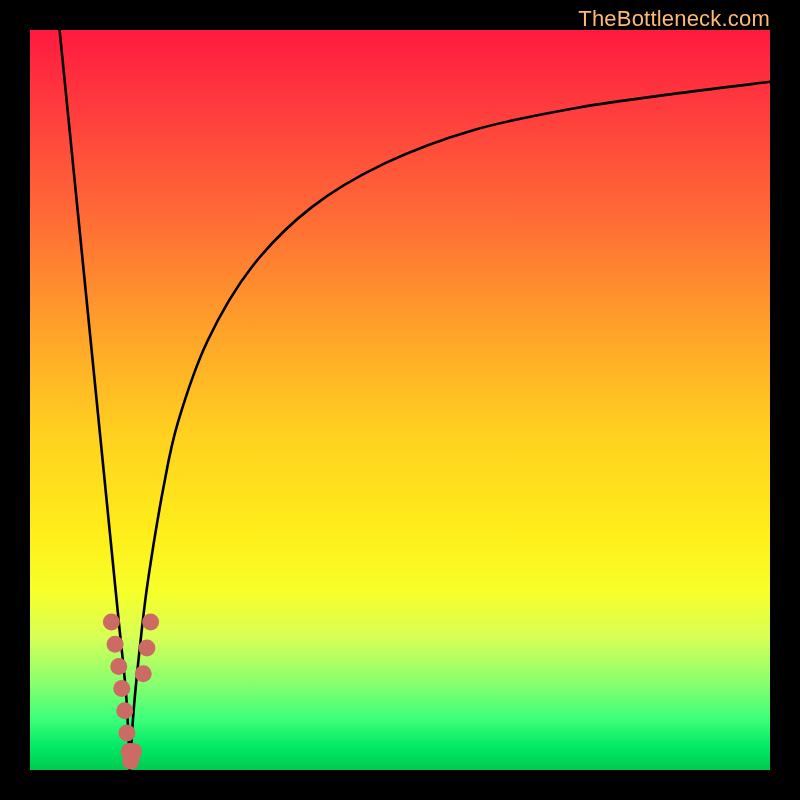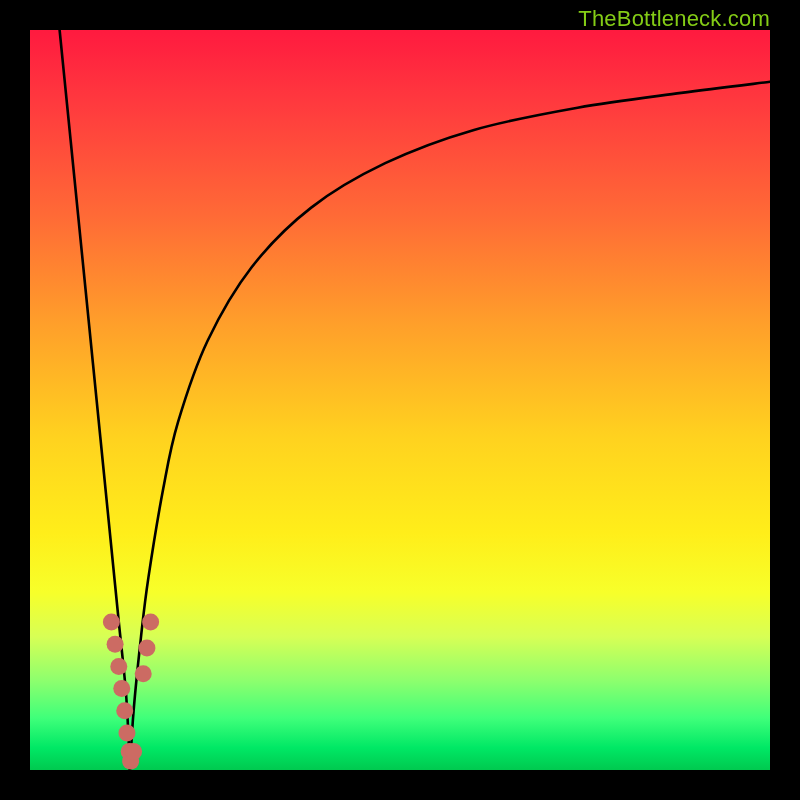--- a/index.html
+++ b/index.html
@@ -39,21 +39,21 @@
       #8cff6e 88%,
       #3fff7a 93%,
       #00e865 97%,
       #00c94f 100%
     );
   }
   .watermark {
     position: absolute;
     top: 6px;
     right: 30px;
-    color: #84cc16;
+    color: #fdba74;
     font-size: 22px;
     font-weight: 500;
     letter-spacing: 0.2px;
     user-select: none;
   }
   svg.curves {
     position: absolute;
     top: 0;
     left: 0;
   }

